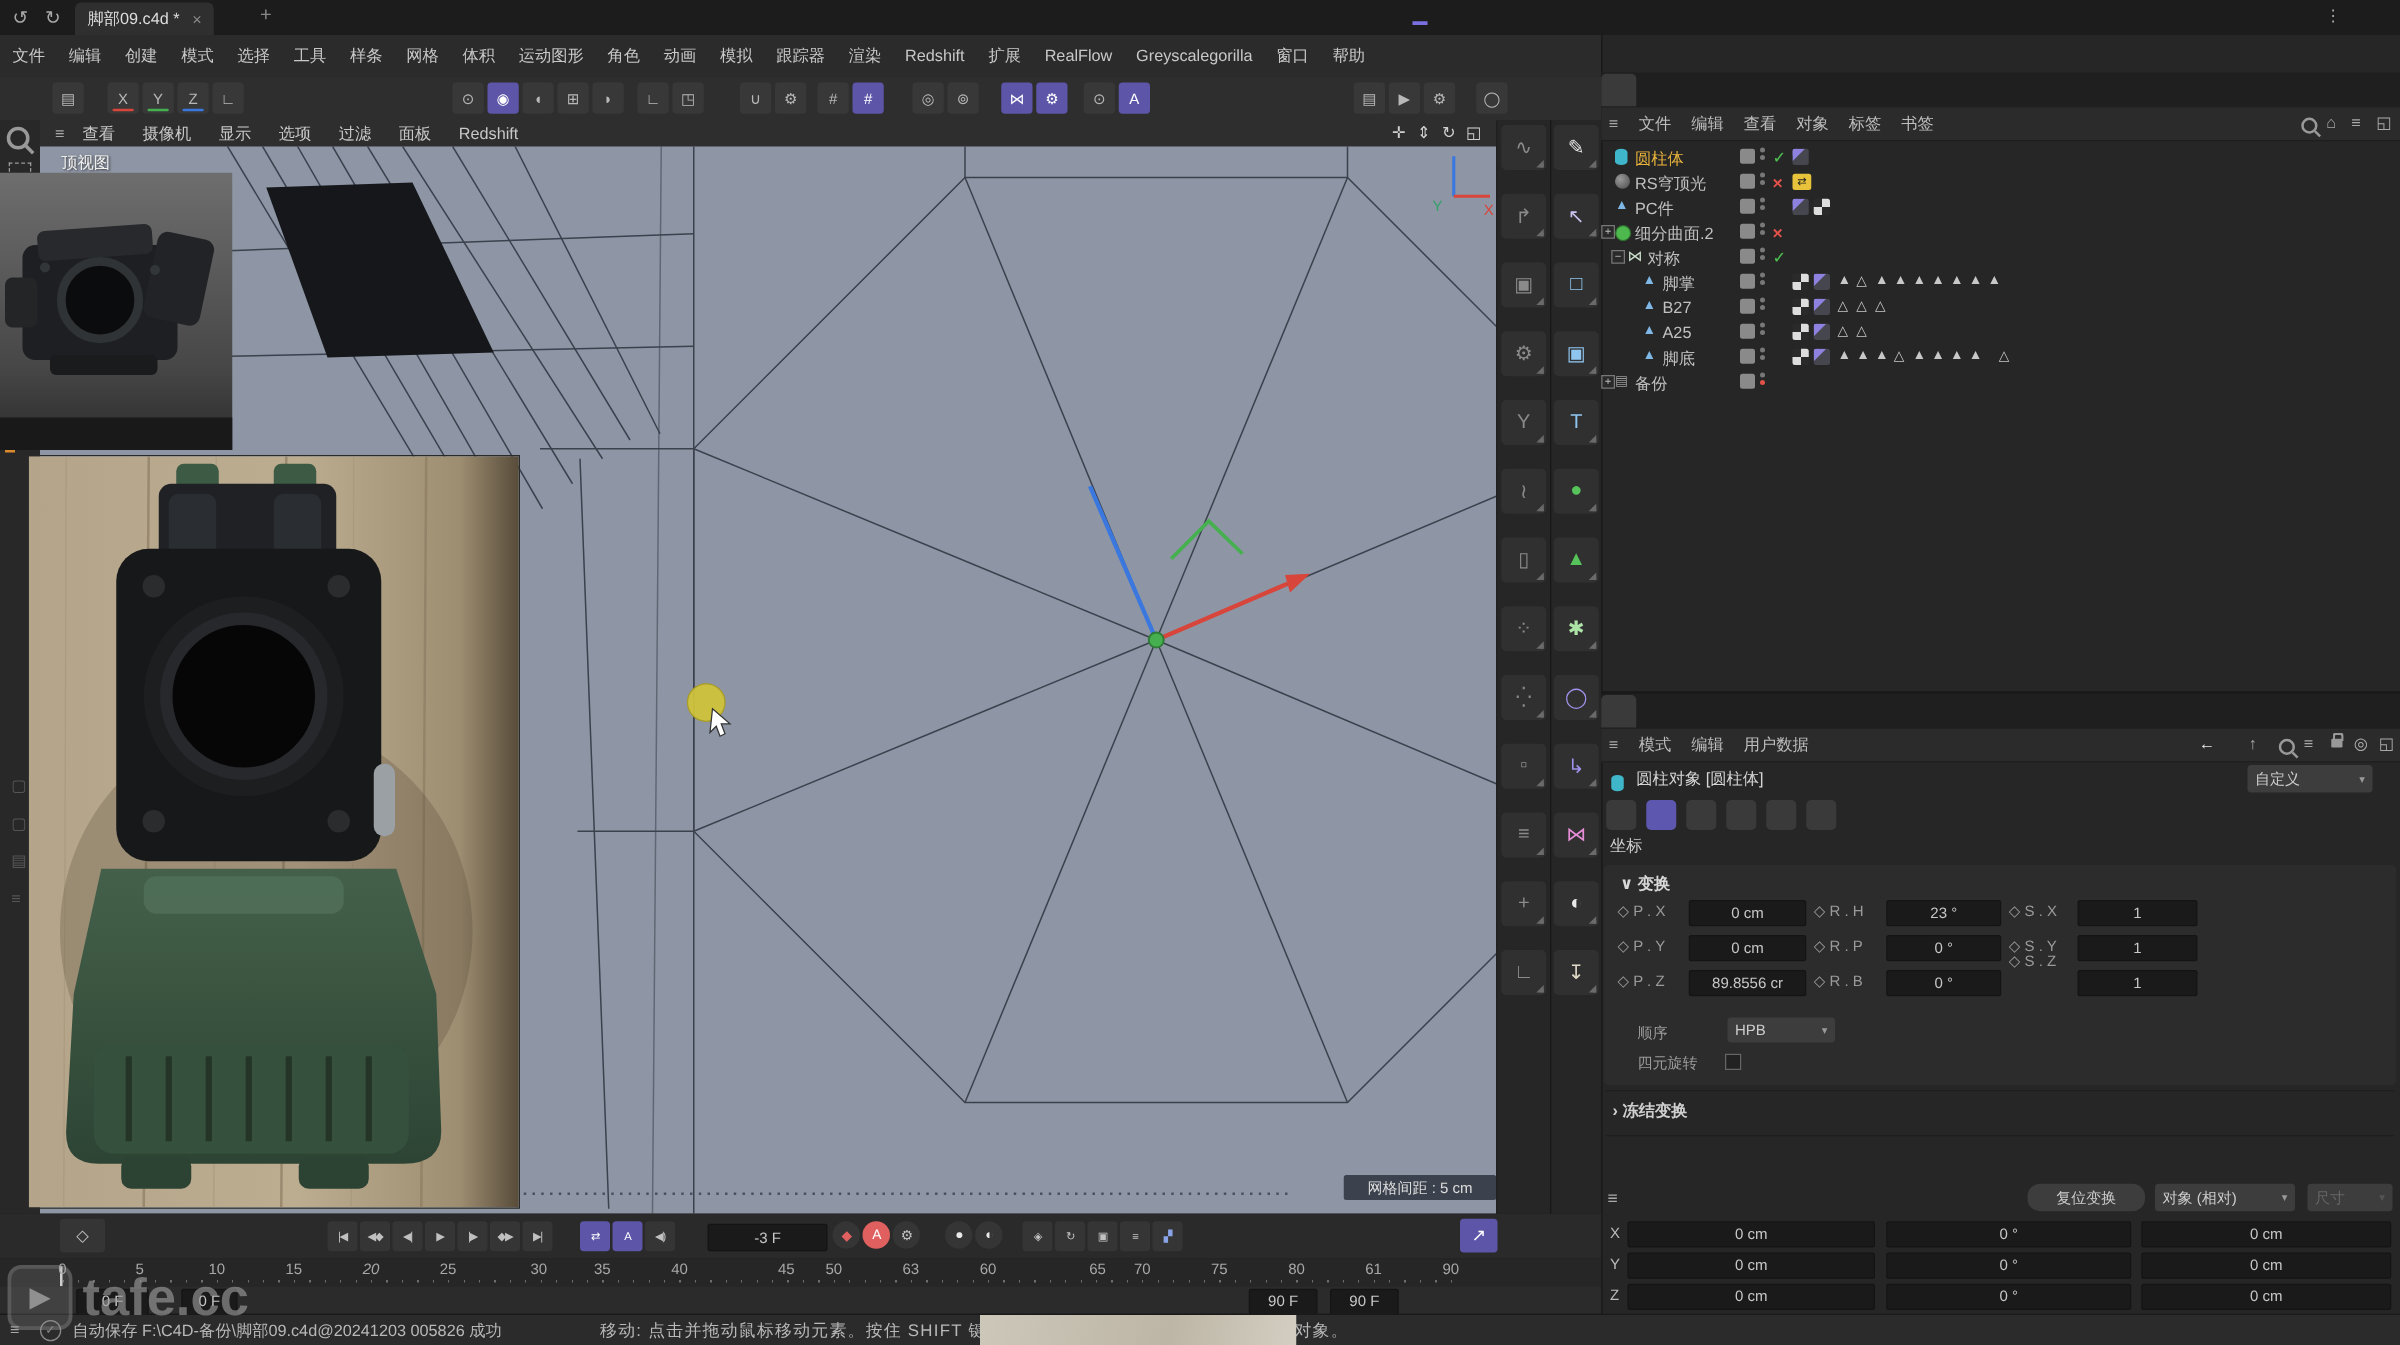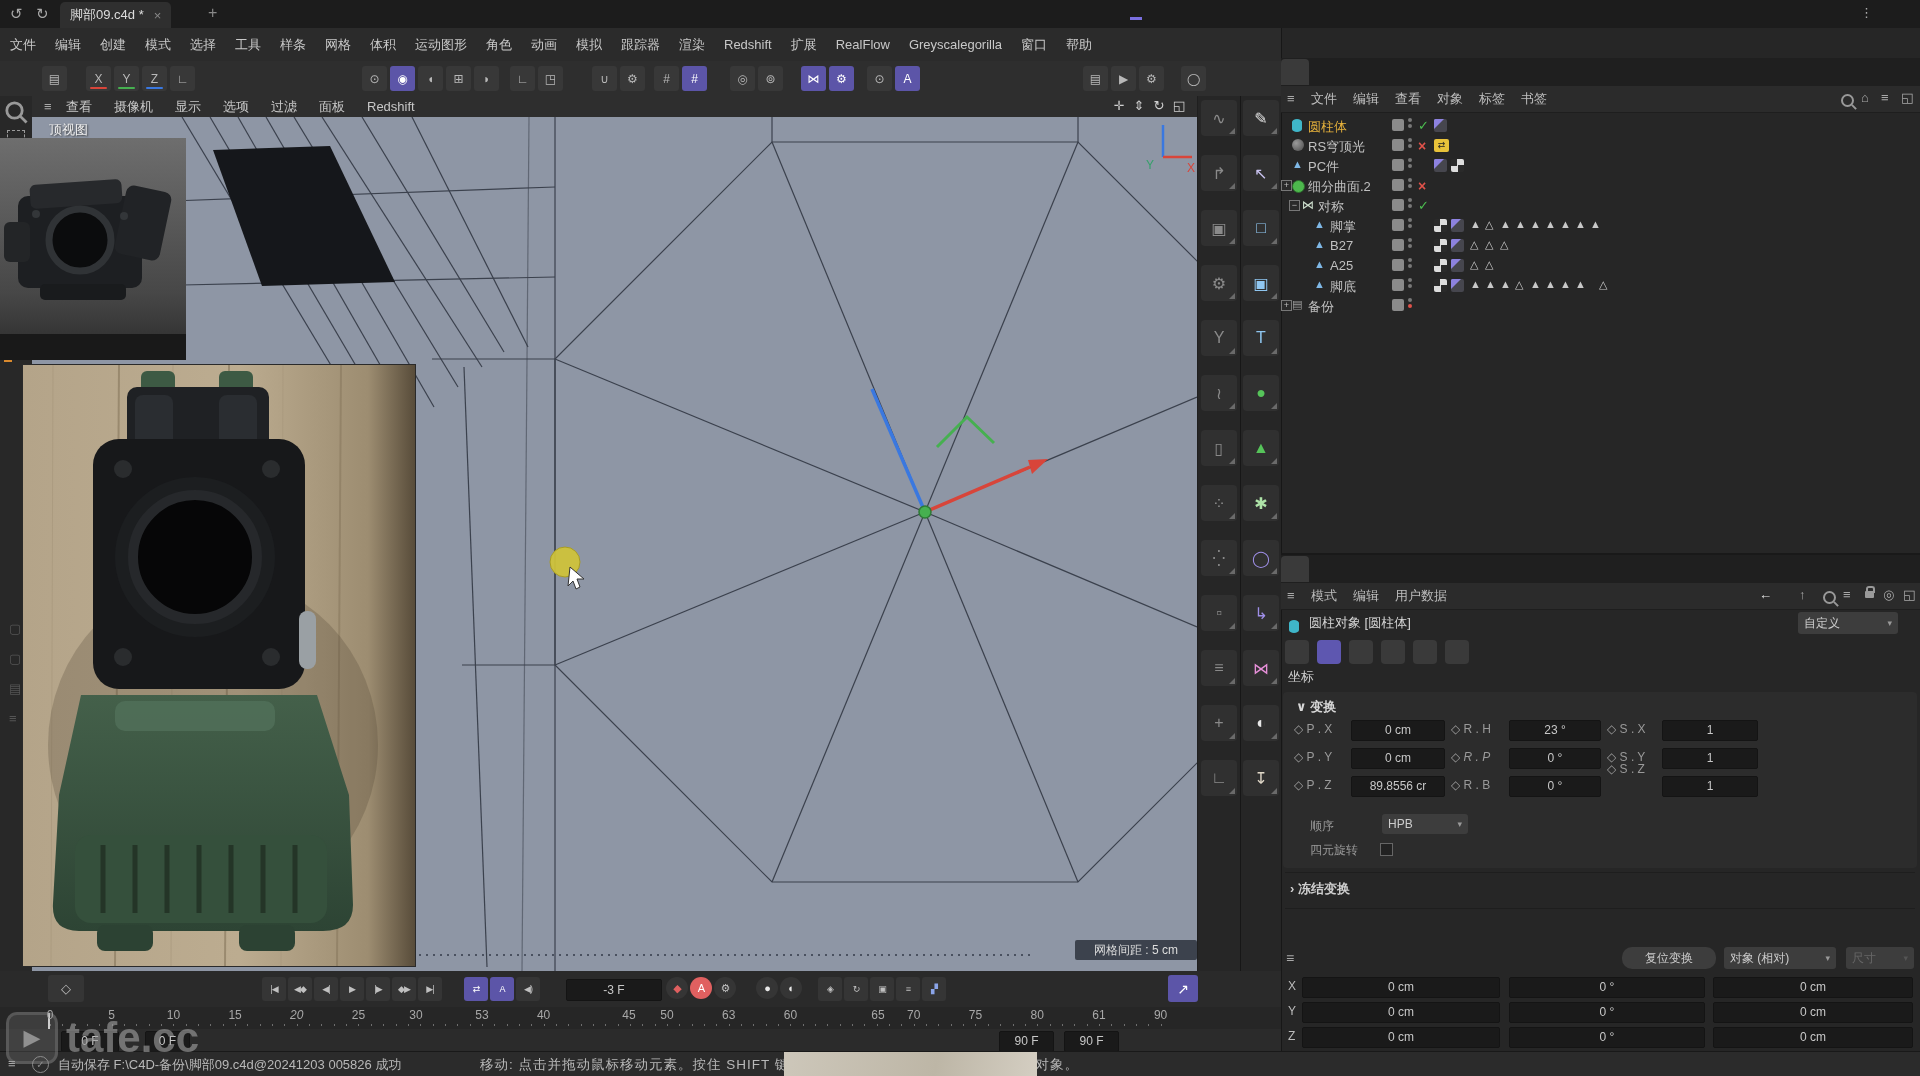--- a/index.html
+++ b/index.html
@@ -620,21 +620,21 @@
 <div class="abs" style="left:1296px;top:698px;font-size:13px;color:#d8d8d8;font-weight:bold;">∨ 变换</div>
 <div id="transform-grid">
     <div class="tl" style="left: 1294px; top: 722px;">◇  P . X</div>
     <div class="field" style="left: 1351px; top: 720px; width: 92px;">0 cm</div>
     <div class="tl" style="left: 1451px; top: 722px;">◇  R . H</div>
     <div class="field" style="left: 1509px; top: 720px; width: 90px;">23 °</div>
     <div class="tl" style="left: 1607px; top: 722px;">◇  S . X</div>
     <div class="field" style="left: 1662px; top: 720px; width: 94px;">1</div>
     <div class="tl" style="left: 1294px; top: 750px;">◇  P . Y</div>
     <div class="field" style="left: 1351px; top: 748px; width: 92px;">0 cm</div>
-    <div class="tl" style="left: 1451px; top: 750px; font-style: italic;">◇  R . P</div>
+    <div class="tl" style="left: 1451px; top: 750px;">◇  R . P</div>
     <div class="field" style="left: 1509px; top: 748px; width: 90px;">0 °</div>
     <div class="tl" style="left: 1607px; top: 750px;">◇  S . Y</div>
     <div class="field" style="left: 1662px; top: 748px; width: 94px;">1</div>
     <div class="tl" style="left: 1294px; top: 778px;">◇  P . Z</div>
     <div class="field" style="left: 1351px; top: 776px; width: 92px;">89.8556 cr</div>
     <div class="tl" style="left: 1451px; top: 778px;">◇  R . B</div>
     <div class="field" style="left: 1509px; top: 776px; width: 90px;">0 °</div>
     <div class="tl" style="left: 1607px; top: 762px;">◇  S . Z</div>
     <div class="field" style="left: 1662px; top: 776px; width: 94px;">1</div>
   </div>
@@ -713,22 +713,22 @@
 <div class="abs" id="ruler">
   <div style="position:absolute;left:50px;top:17px;width:1112px;height:2px;
        background-image:repeating-linear-gradient(90deg,#6e6e6e 0 1px,transparent 1px 12.34px);"></div>
   <div style="position:absolute;left:48px;top:6px;width:2px;height:16px;background:#dcdcdc;"></div>
 <span class="tick-num" style="left: 50px;">0</span>
     <span class="tick-num" style="left: 111.7px;">5</span>
     <span class="tick-num" style="left: 173.4px;">10</span>
     <span class="tick-num" style="left: 235.1px;">15</span>
     <span class="tick-num" style="left: 296.8px; font-style: italic;">20</span>
     <span class="tick-num" style="left: 358.5px;">25</span>
-    <span class="tick-num" style="left: 416px; text-align: center;">30</span>
-    <span class="tick-num" style="left: 481.9px;">53</span>
+    <span class="tick-num" style="left: 431px; text-align: center;">30</span>
+    <span class="tick-num" style="left: 481.9px;">35</span>
     <span class="tick-num" style="left: 543.6px;">40</span>
     <span class="tick-num" style="left: 629px;">45</span>
     <span class="tick-num" style="left: 667px;">50</span>
     <span class="tick-num" style="left: 728.7px;">63</span>
     <span class="tick-num" style="left: 790.4px;">60</span>
     <span class="tick-num" style="left: 878px;">65</span>
     <span class="tick-num" style="left: 913.8px;">70</span>
     <span class="tick-num" style="left: 975.5px;">75</span>
     <span class="tick-num" style="left: 1037.2px;">80</span>
     <span class="tick-num" style="left: 1098.9px;">61</span>

